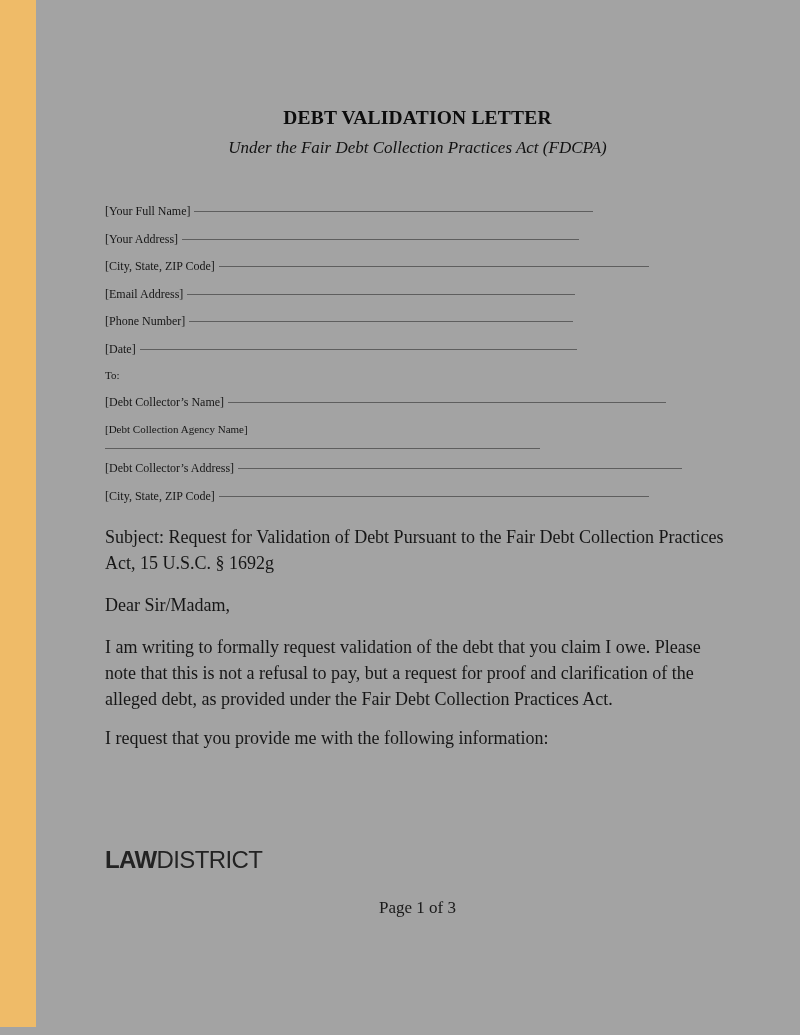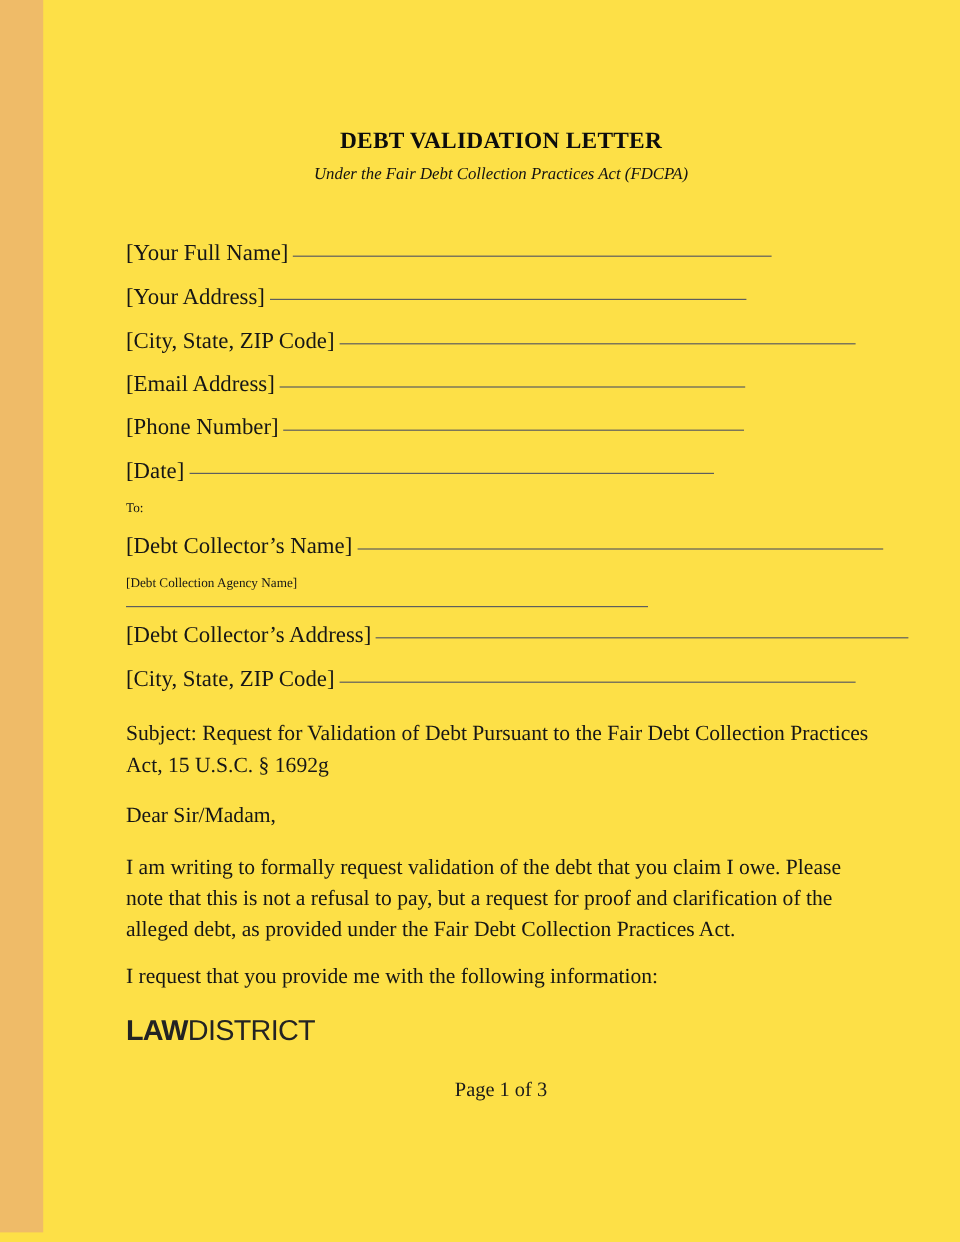--- a/index.html
+++ b/index.html
@@ -4,21 +4,21 @@
 <style>
   html, body {
     margin: 0;
     padding: 0;
     background: #ffffff;
   }
   .page {
     position: relative;
     width: 800px;
     height: 1035px;
-    background: #fde047;
+    background: #a3a3a3;
     overflow: hidden;
     font-family: "Liberation Serif", "DejaVu Serif", serif;
     color: #1a1a1a;
   }
   .side-stripe {
     position: absolute;
     left: 0;
     top: 0;
     width: 36px;
     height: 1027px;
@@ -38,28 +38,28 @@
     font-size: 19.5px;
     font-weight: bold;
     letter-spacing: 0.2px;
     color: #0d0d0d;
   }
   .doc-subtitle {
     margin: 0;
     padding-top: 9px;
     text-align: center;
     font-style: italic;
-    font-size: 14px;
+    font-size: 17px;
     color: #121212;
   }
   .fields {
     margin-top: 46px;
   }
   .field-row {
-    font-size: 19px;
+    font-size: 12px;
     line-height: 1.25;
     margin-bottom: 12.5px;
     white-space: nowrap;
     color: #161616;
   }
   .field-label {
     color: #161616;
   }
   .field-rule {
     display: inline-block;

